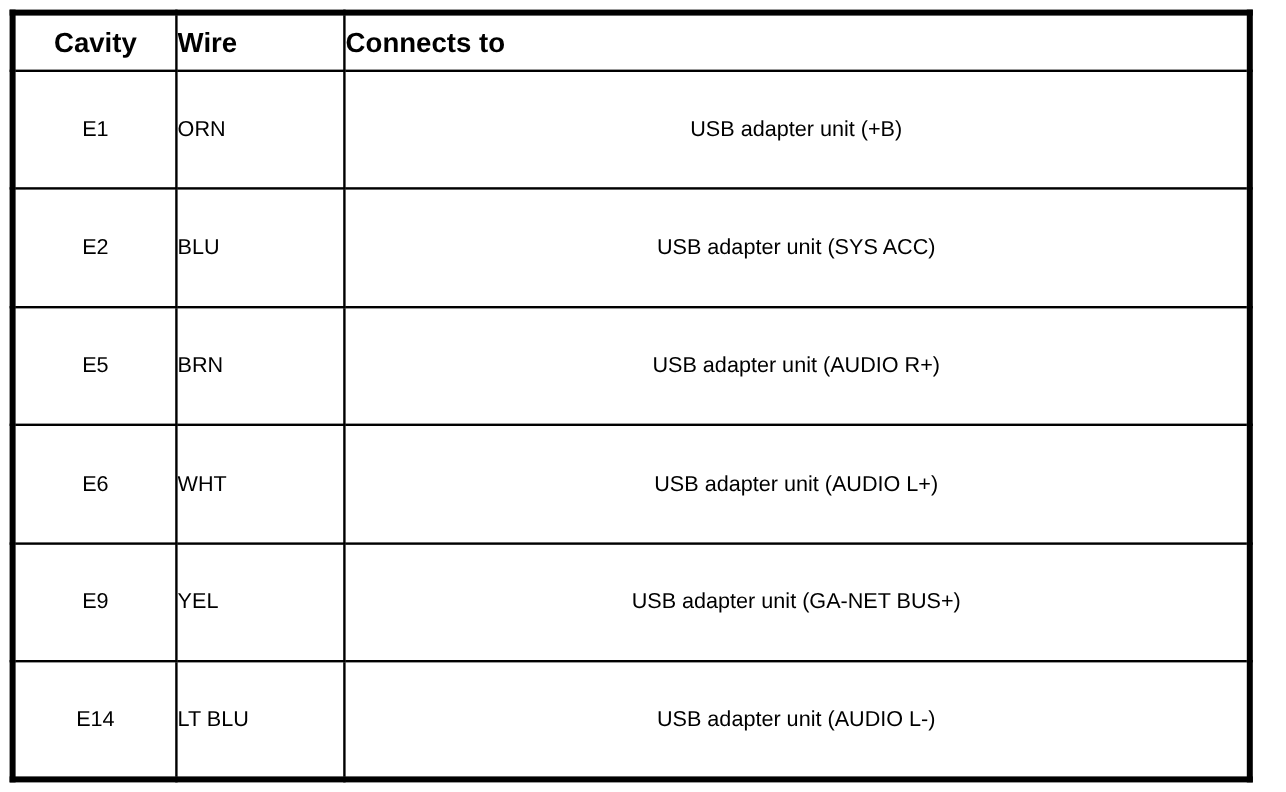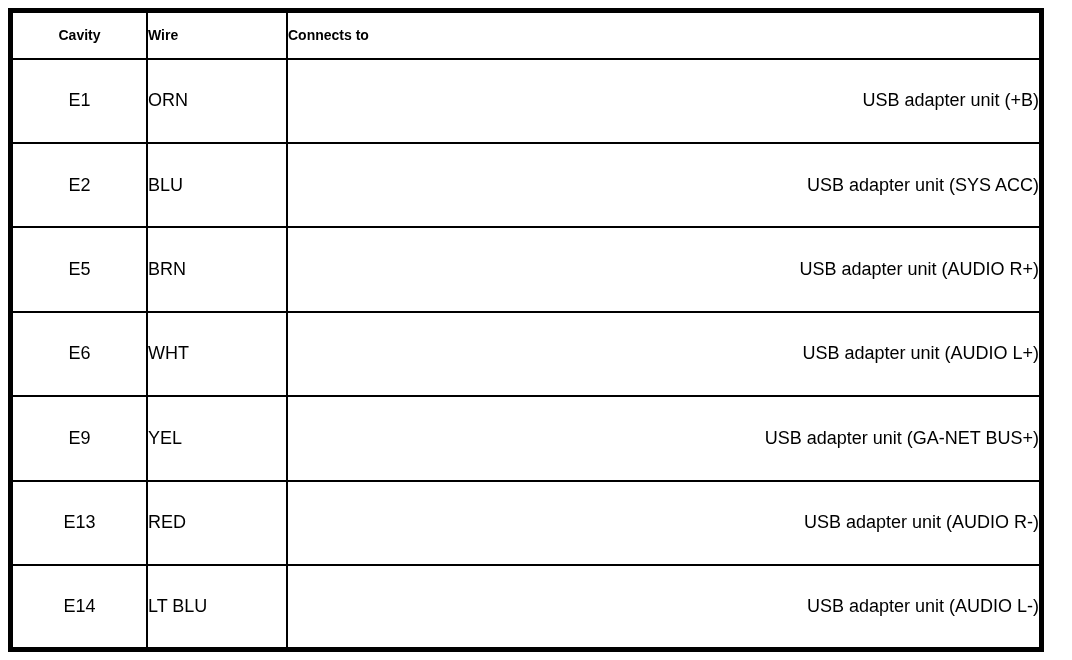--- a/index.html
+++ b/index.html
@@ -37,25 +37,25 @@
     vertical-align: middle;
     overflow: hidden;
     white-space: nowrap;
   }
   tr.header-row { height: 48px; }
   tr.data-row   { height: 68px; }
   th.col-cavity, td.cell-cavity { width: 133px; text-align: center; }
   th.col-wire,   td.cell-wire   { width: 138px; text-align: left; }
   th.col-connects { text-align: left; }
   td.cell-connects {
-    text-align: right;
+    text-align: center;
     padding-left: 8px;
     padding-right: 4px;
   }
-  th { font-weight: bold; font-size: 14px; }
+  th { font-weight: bold; font-size: 23px; }
   sup.wire-note {
     font-size: 13px;
     line-height: 0;
     vertical-align: super;
     position: relative;
     top: -2px;
     left: 1px;
   }
 </style>
 </head>
@@ -90,24 +90,19 @@
         <td class="cell-cavity">E6</td>
         <td class="cell-wire"><span>WHT</span><sup class="wire-note"></sup></td>
         <td class="cell-connects">USB adapter unit (AUDIO L+)</td>
       </tr>
       <tr class="data-row">
         <td class="cell-cavity">E9</td>
         <td class="cell-wire"><span>YEL</span><sup class="wire-note"></sup></td>
         <td class="cell-connects">USB adapter unit (GA-NET BUS+)</td>
       </tr>
       <tr class="data-row">
-        <td class="cell-cavity">E13</td>
-        <td class="cell-wire"><span>RED</span><sup class="wire-note"></sup></td>
-        <td class="cell-connects">USB adapter unit (AUDIO R-)</td>
-      </tr>
-      <tr class="data-row">
         <td class="cell-cavity">E14</td>
         <td class="cell-wire"><span>LT BLU</span><sup class="wire-note"></sup></td>
         <td class="cell-connects">USB adapter unit (AUDIO L-)</td>
       </tr>
     </tbody>
   </table>
 </div>
 
 </body></html>

